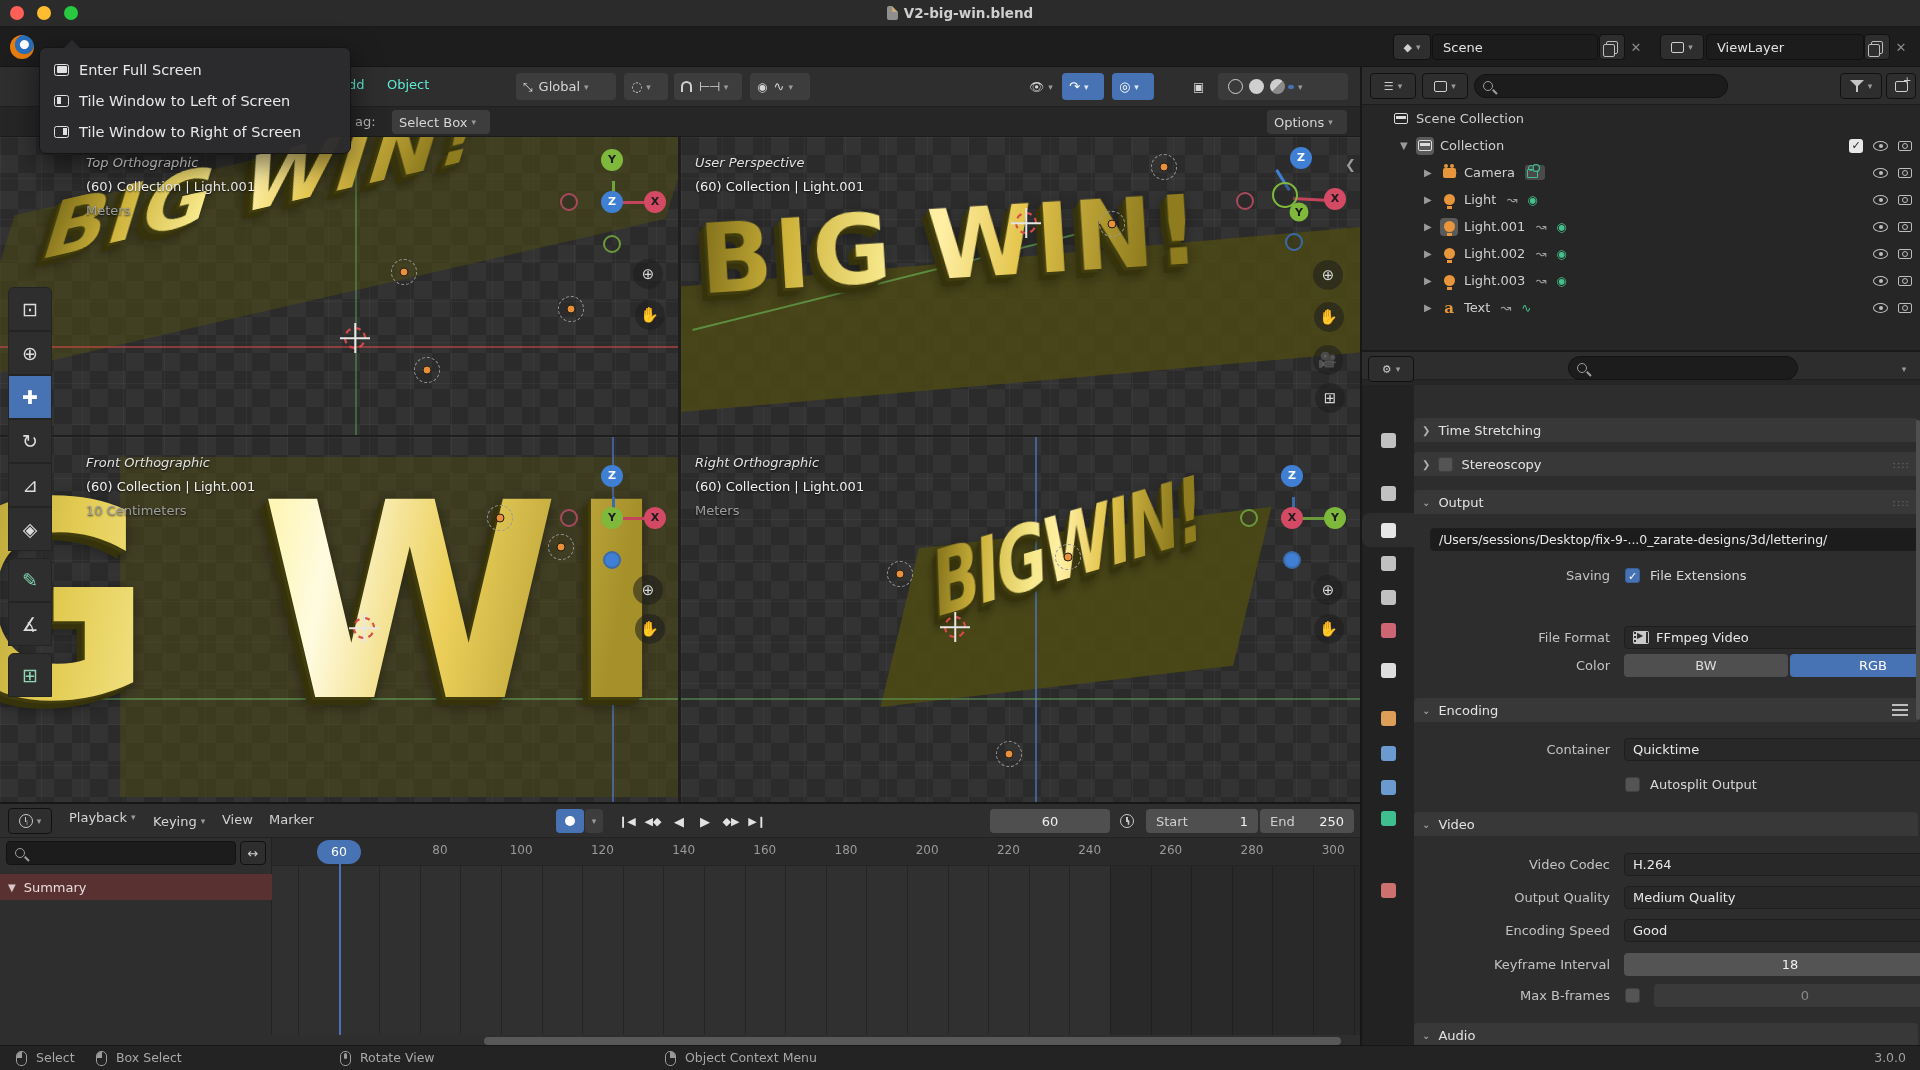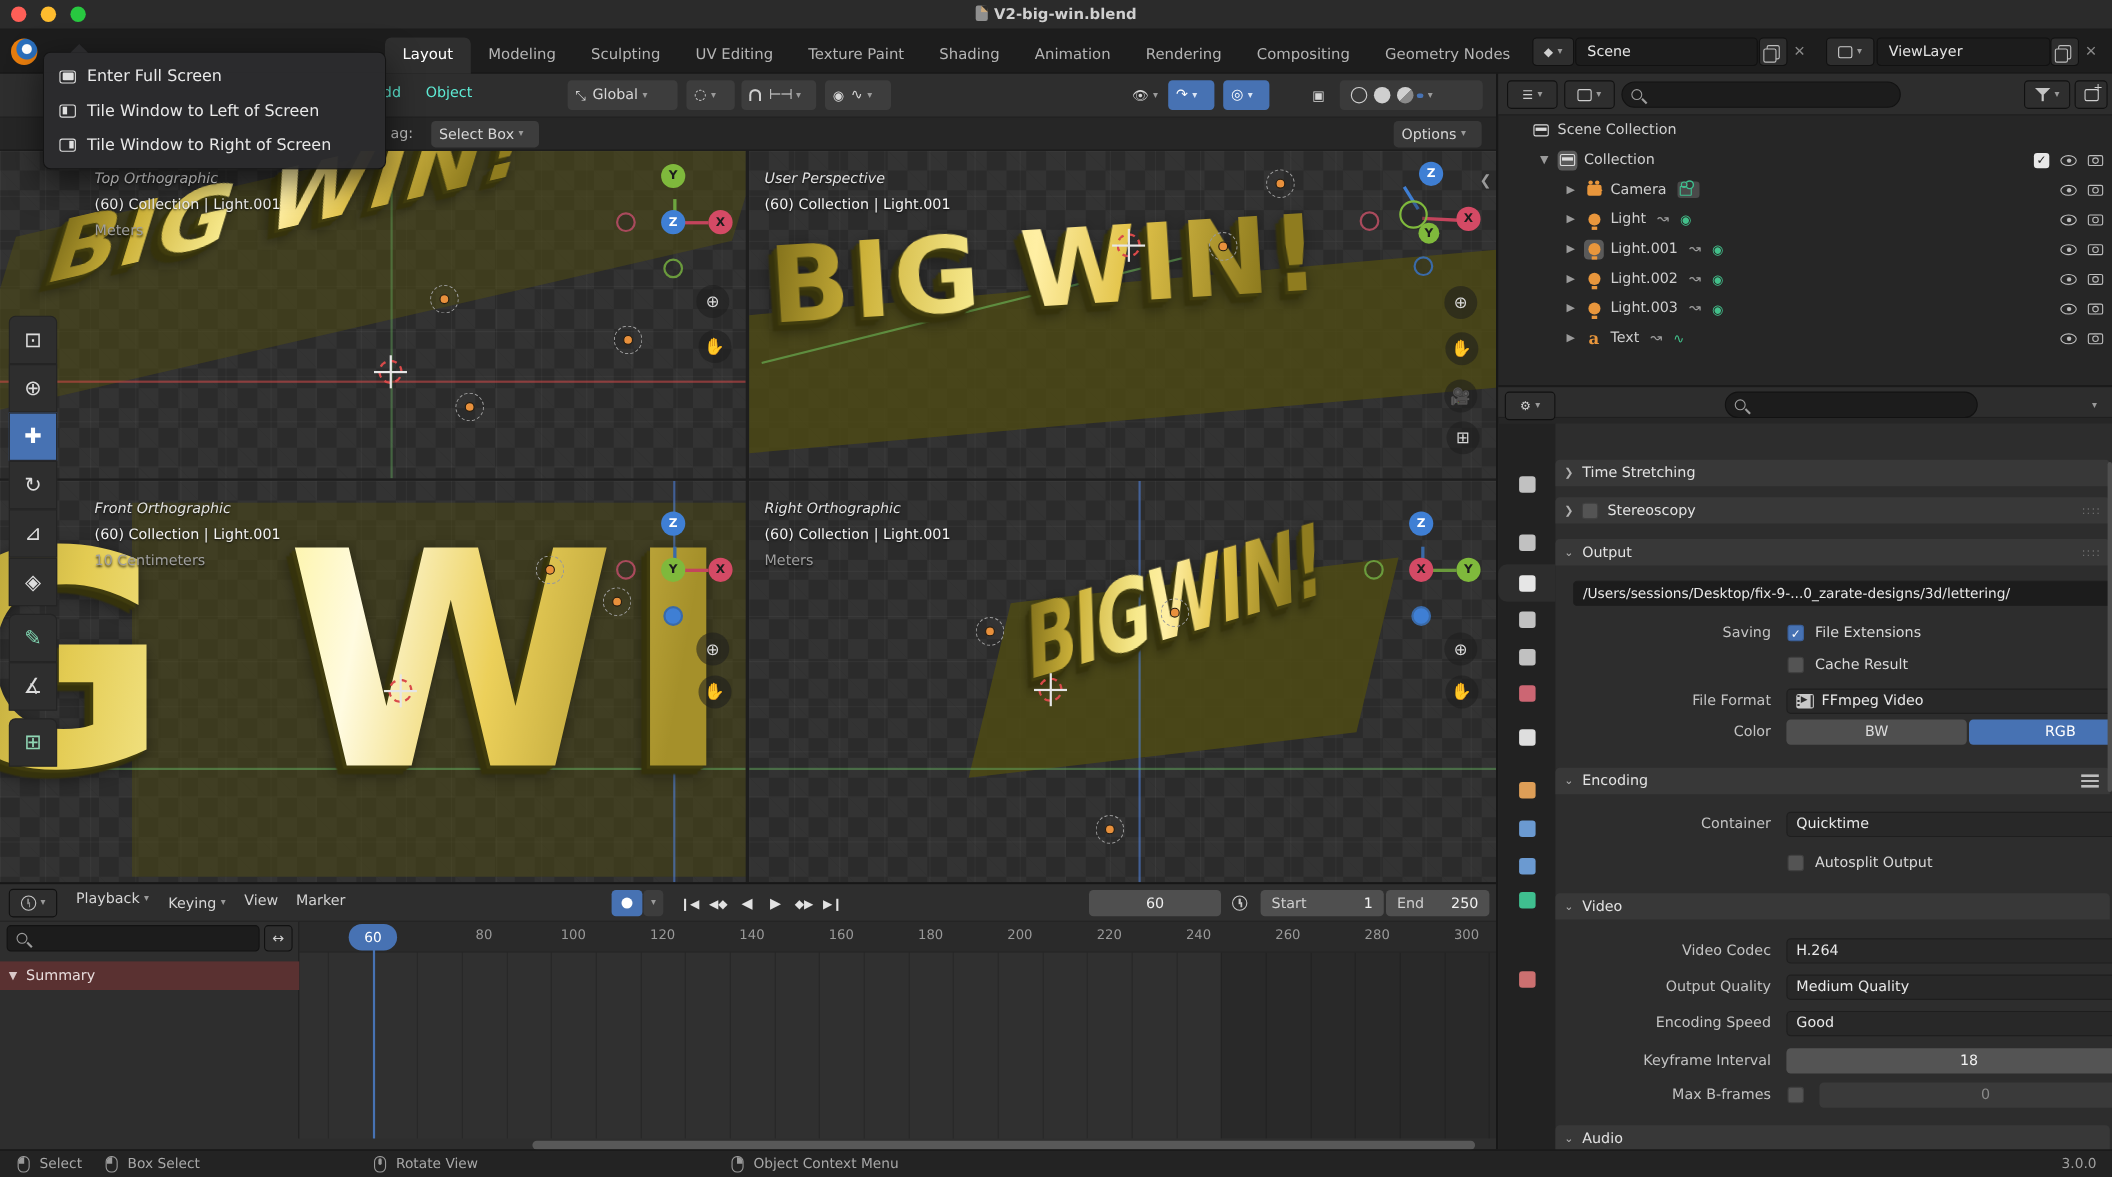--- a/index.html
+++ b/index.html
@@ -200,45 +200,20 @@
     <span class="tl-dot" style="left:10px;background:#ff5f57"></span>
     <span class="tl-dot" style="left:37px;background:#febc2e"></span>
     <span class="tl-dot" style="left:64px;background:#28c840"></span>
     <div class="win-title">
       <span class="doc-icon"></span><span>V2-big-win.blend</span>
     </div>
   </div>
 
   <div class="abs topbar">
     <div class="blender-logo"></div>
-    <div class="tabs">
-
-        <div class="tab active">Layout</div>
-
-        <div class="tab">Modeling</div>
-
-        <div class="tab">Sculpting</div>
-
-        <div class="tab">UV Editing</div>
-
-        <div class="tab">Texture Paint</div>
-
-        <div class="tab">Shading</div>
-
-        <div class="tab">Animation</div>
-
-        <div class="tab">Rendering</div>
-
-        <div class="tab">Compositing</div>
-
-        <div class="tab">Geometry Nodes</div>
-
-        <div class="tab">S</div>
-
-    </div>
     <div class="idbtn" style="position:absolute;left:1393px;top:7px;width:38px">
       <span style="font-size:11px">◆</span>
         <span class="chev">▾</span>
     </div>
     <div class="idfield" style="left:1432px;width:166px;padding-left:10px">
       <span>Scene</span>
     </div>
     <div class="idbtn" style="position:absolute;left:1599px;top:7px;width:26px">
         <span class="copy-ic"></span>
       </div>
@@ -737,24 +712,20 @@
         <div class="field" style="left:16px;width:496px;background:#1c1c1c;font-size:12.5px;overflow:hidden;white-space:nowrap">
           <span>/Users/sessions/Desktop/fix-9-...0_zarate-designs/3d/lettering/</span>
         </div>
 
       </div>
       <div class="prow" style="top:178px;left:52px;width:504px">
         <span class="lab" style="left:0">Saving</span>
         <span class="cbx on" style="left:211px">✓</span>
         <span class="cbx-lab" style="left:236px">File Extensions</span>
       </div>
-      <div class="prow" style="top:207px;left:52px;width:504px">
-        <span class="cbx" style="left:211px"></span>
-        <span class="cbx-lab" style="left:236px">Cache Result</span>
-      </div>
       <div class="prow" style="top:268px;left:52px;width:504px">
         <span class="lab" style="left:0">Color</span>
         <span class="segbtn" style="left:210px;width:164px">BW</span>
         <span class="segbtn on" style="left:376px;width:166px">RGB</span>
       </div>
       <div class="prow" style="top:240px;left:52px;width:504px">
         <span class="lab" style="left:0">File Format</span>
         <div class="field" style="left:210px;width:332px">
           <span class="film-ic"></span>
             <span>FFmpeg Video</span>

